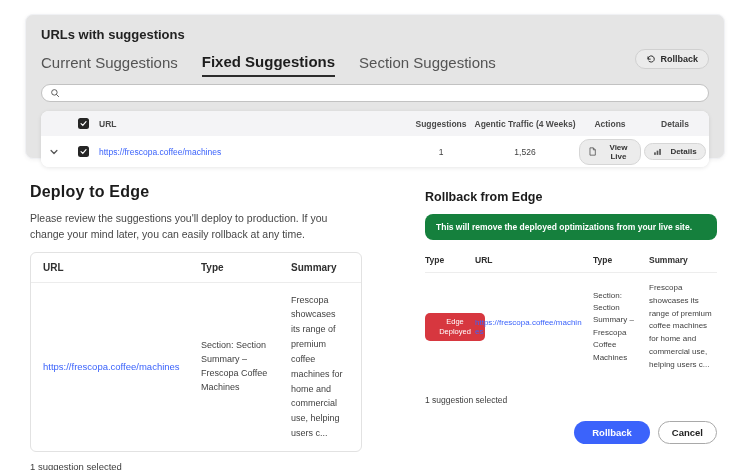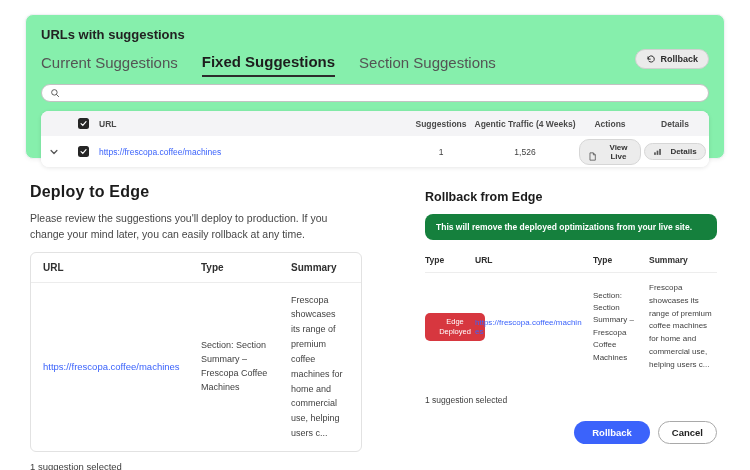--- a/index.html
+++ b/index.html
@@ -1,20 +1,20 @@
 <!DOCTYPE html>
 <html><head>
 <meta charset="utf-8">
 <style>
   * { margin:0; padding:0; box-sizing:border-box; }
   html,body { width:750px; height:470px; background:#ffffff; font-family:"Liberation Sans", sans-serif; color:#2c2c2c; overflow:hidden; }
 
   
   .top-card { position:absolute; left:25px; top:14px; width:700px; height:145px;
-    background:#86efac; border:1px solid #f0f1f4; border-radius:8px;
+    background:#e5e5e5; border:1px solid #f0f1f4; border-radius:8px;
     box-shadow:0 1px 4px rgba(0,0,0,.05); padding:12px 15px; }
   .top-title { font-size:13px; font-weight:700; color:#222; }
   .tabs-row { display:flex; align-items:center; margin-top:11px; position:relative; }
   .tab { font-size:15px; color:#545454; margin-right:24px; padding-bottom:5px; cursor:pointer; }
   .tab.active { color:#1d1d1d; font-weight:700; border-bottom:2px solid #2c2c2c; }
   .rollback-top-btn { position:absolute; right:0; top:-4px; display:flex; align-items:center; gap:4px;
     background:#ebebeb; border:1px solid #d0d0d0; border-radius:11px; padding:4px 10px;
     font-size:9px; font-weight:700; color:#2c2c2c; cursor:pointer; }
   .search-box { margin-top:7px; height:18px; background:#fff; border:1px solid #c2c2c2;
     border-radius:10px; display:flex; align-items:center; padding:0 8px; gap:5px; }
@@ -23,21 +23,21 @@
 
   .url-table { margin-top:9px; background:#fff; border-radius:8px;
     box-shadow:0 1px 4px rgba(0,0,0,.10); overflow:hidden; }
   .t-grid { display:grid; grid-template-columns:26px 32px 1fr 60px 108px 62px 68px; align-items:center; }
   .t-head { background:#f4f4f6; height:25px; font-size:8.5px; font-weight:700; color:#4a4a4a; }
   .t-row { background:#fff; height:31px; font-size:8.5px; color:#3f3f3f; }
   .t-cell-c { text-align:center; }
   .checkbox { width:11px; height:11px; background:#252525; border-radius:2.5px;
     display:flex; align-items:center; justify-content:center; margin:0 auto; cursor:pointer; }
   .link { color:#3b63fb; text-decoration:none; cursor:pointer; }
-  .mini-btn { display:inline-flex; align-items:flex-end; gap:8px; background:#ececec;
+  .mini-btn { display:inline-flex; align-items:center; gap:8px; background:#ececec;
     border:1px solid #d6d6d6; border-radius:10px; padding:3px 8px; font-size:8px;
     font-weight:700; color:#333; cursor:pointer; }
   .chev { display:flex; justify-content:center; cursor:pointer; }
 
   
   .deploy-panel { position:absolute; left:30px; top:183px; width:332px; }
   .deploy-title { font-size:16px; font-weight:800; color:#1b1b1b; letter-spacing:.2px; }
   .deploy-desc { font-size:10.5px; color:#464646; line-height:1.55; margin-top:9px; }
   .d-table { border:1px solid #e2e2e2; border-radius:6px; margin-top:9px; overflow:hidden; background:#fff; }
   .d-grid { display:grid; grid-template-columns:158px 90px 1fr; align-items:center; }

